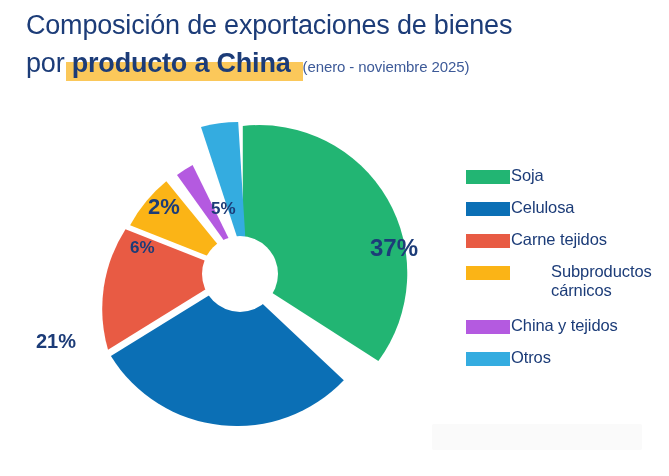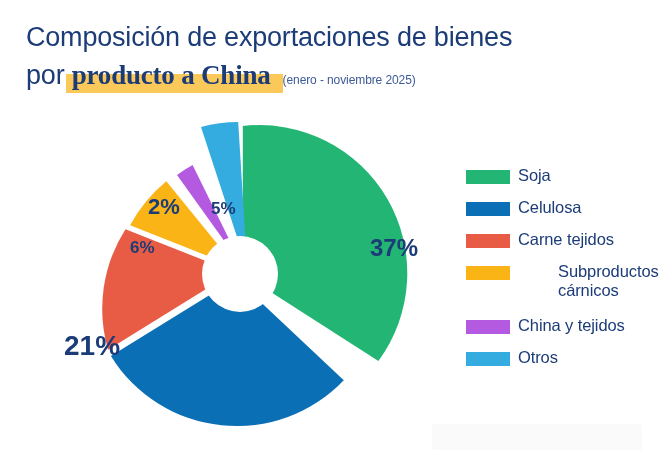--- a/index.html
+++ b/index.html
@@ -13,57 +13,56 @@
     position: relative;
     overflow: hidden;
     font-family: "Liberation Sans", sans-serif;
     -webkit-font-smoothing: antialiased;
   }
 
   
   .title-block {
     position: absolute;
     left: 26px;
-    top: 20px;
+    top: 8px;
     width: 620px;
   }
   .title-line {
     position: relative;
     color: #1c3c78;
     font-size: 27px;
     line-height: 34px;
     font-weight: 400;
     letter-spacing: -0.2px;
     white-space: nowrap;
   }
   .title-line-2 {
     margin-top: 4px;
   }
   .hl-wrap {
     position: relative;
     display: inline-block;
-    font-family: Liberation Serif, serif;
   }
   .hl-bar {
     position: absolute;
     left: -6px;
     right: -12px;
     bottom: -1px;
     height: 19px;
     background: #fbc85a;
     z-index: 0;
   }
   .hl-text {
     position: relative;
     z-index: 1;
     font-weight: 700;
   }
   .subtitle {
     color: #3d5a98;
-    font-size: 12px;
+    font-size: 15px;
     font-weight: 400;
     letter-spacing: -0.1px;
     padding-left: 12px;
     margin-top: 20px;
   }
 
   
   .chart-wrap {
     position: absolute;
     left: 18px;
@@ -78,21 +77,21 @@
   }
 
   
   .pct {
     position: absolute;
     color: #1c3c78;
     font-weight: 700;
     white-space: nowrap;
   }
   .pct-37 { left: 352px; top: 138px; font-size: 24px; }
-  .pct-21 { left: 18px;  top: 234px; font-size: 28px; margin-left: 28px; }
+  .pct-21 { left: 18px;  top: 234px; font-size: 20px; }
   .pct-6  { left: 112px; top: 142px; font-size: 17px; }
   .pct-2  { left: 130px; top: 98px;  font-size: 22px; }
   .pct-5  { left: 193px; top: 103px; font-size: 17px; }
 
   
   .legend {
     position: absolute;
     left: 466px;
     top: 166px;
     width: 198px;
@@ -108,21 +107,21 @@
     height: 14px;
     flex: 0 0 44px;
     margin-top: 4px;
   }
   .legend-label {
     color: #1c3c78;
     font-size: 16.5px;
     line-height: 19px;
     font-weight: 400;
     letter-spacing: -0.1px;
-    padding-left: 8px;
+    padding-left: 1px;
     white-space: pre-line;
   }
 
   
   .watermark {
     position: absolute;
     left: 432px;
     top: 424px;
     width: 210px;
     height: 26px;

